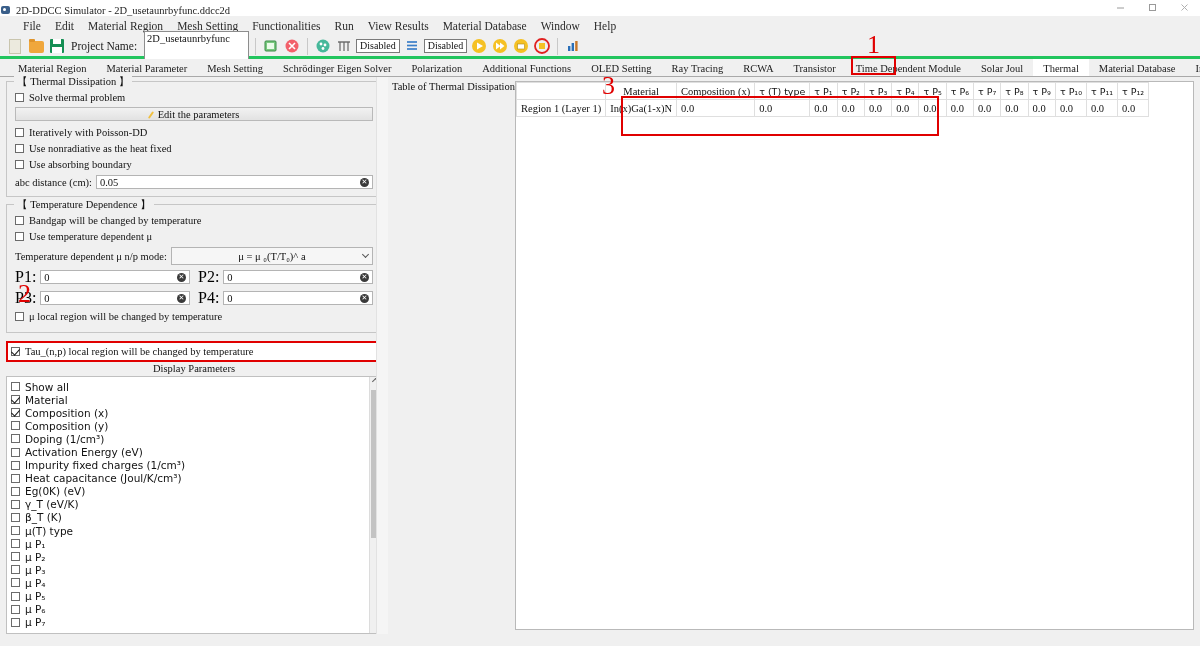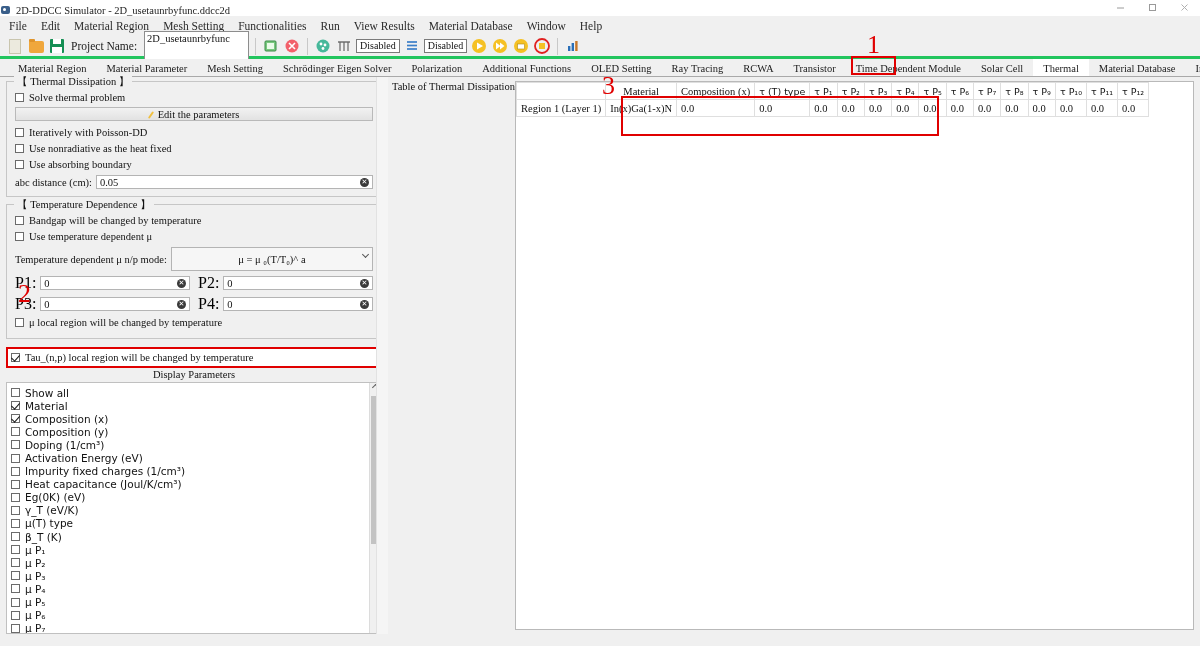--- a/index.html
+++ b/index.html
@@ -46,21 +46,21 @@
     width: 32px; height: 17px;
     display: flex; align-items: center; justify-content: center;
     color: #9a9a9a; font-size: 10px;
   }
   .win-btn svg { display: block; }
 
   
   .menubar {
     height: 19px; background: #f0f0f0;
     display: flex; align-items: center;
-    padding-left: 2px; font-size: 11.5px; color: #2b2b2b;
+    padding-left: 16px; font-size: 11.5px; color: #2b2b2b;
     flex: none;
   }
   .menubar .mi { padding: 0 7px; white-space: nowrap; line-height: 19px; }
 
   
   .toolbar {
     height: 23px; background: #f0f0f0;
     display: flex; align-items: center;
     padding-left: 6px; gap: 3px;
     border-bottom: 3px solid #22c55e;
@@ -204,21 +204,21 @@
     display: flex; align-items: center; padding: 0 3px;
     color: #111; position: relative; min-width: 0;
   }
   .clearx {
     margin-left: auto; width: 9px; height: 9px; border-radius: 50%;
     background: #3a3a3a; color: #fff; font-size: 7px;
     display: flex; align-items: center; justify-content: center;
     line-height: 1; flex: none;
   }
   .selectfield {
-    flex: 1; height: 24px; background: #f6f6f6;
+    flex: 1; height: 18px; background: #f6f6f6;
     border: 1px solid #b4b4b4; font-size: 10.5px;
     display: flex; align-items: center; justify-content: center;
     color: #111; position: relative; padding: 0 3px;
   }
   .selectfield .caret {
     position: absolute; right: 4px; top: 4px;
     width: 5px; height: 5px;
     border-left: 1px solid #555; border-bottom: 1px solid #555;
     transform: rotate(-45deg);
   }
@@ -442,21 +442,21 @@
     <div class="tab">Material Parameter</div>
     <div class="tab">Mesh Setting</div>
     <div class="tab">Schrödinger Eigen Solver</div>
     <div class="tab">Polarization</div>
     <div class="tab">Additional Functions</div>
     <div class="tab">OLED Setting</div>
     <div class="tab">Ray Tracing</div>
     <div class="tab">RCWA</div>
     <div class="tab">Transistor</div>
     <div class="tab">Time Dependent Module</div>
-    <div class="tab">Solar Cell</div>
+    <div class="tab">Solar Joul</div>
     <div class="tab hl">Thermal</div>
     <div class="tab">Material Database</div>
     <div class="tab">Input Editor</div>
   </div>
 
   <div class="body">
 
     <div class="left-pane">
 
       <div class="groupbox">
@@ -600,25 +600,25 @@
           <div class="dp-item">
               <div class="chk"></div>
               <span>Eg(0K) (eV)</span>
             </div>
           <div class="dp-item">
               <div class="chk"></div>
               <span>γ_T (eV/K)</span>
             </div>
           <div class="dp-item">
               <div class="chk"></div>
+              <span>β_T (K)</span>
+            </div>
+          <div class="dp-item">
+              <div class="chk"></div>
               <span>μ(T) type</span>
-            </div>
-          <div class="dp-item">
-              <div class="chk"></div>
-              <span>β_T (K)</span>
             </div>
           <div class="dp-item">
               <div class="chk"></div>
               <span>μ P₁</span>
             </div>
           <div class="dp-item">
               <div class="chk"></div>
               <span>μ P₂</span>
             </div>
           <div class="dp-item">

